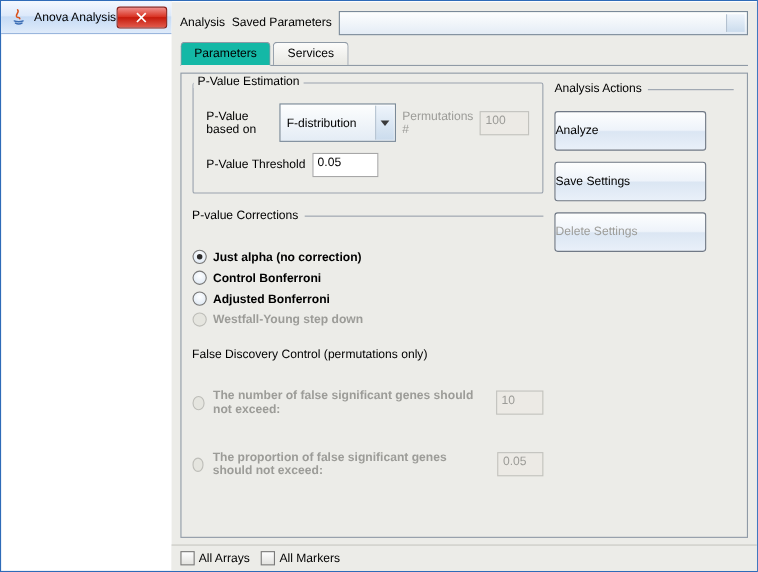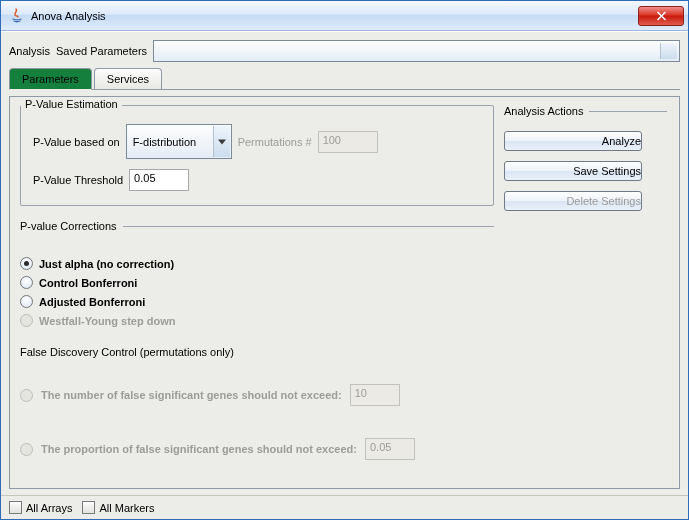--- a/index.html
+++ b/index.html
@@ -1,31 +1,31 @@
 <!DOCTYPE html>
 <html><head>
 <meta charset="utf-8">
 <style>
 * { box-sizing: border-box; font-family: Tahoma, Arial, sans-serif; font-size: 11px; }
 body { margin: 0; padding: 0; background: #fff; }
-.window { width: 689px; height: 520px; display: flex; flex-direction: column; border: 1px solid #2e6bb8; }
+.window { width: 689px; height: 520px; display: flex; flex-direction: row; border: 1px solid #2e6bb8; }
 .titlebar { height: 30px; background: linear-gradient(to bottom, #f3f8ff 0%, #dde9fa 45%, #c6dbf5 50%, #dfebfa 100%); display: flex; align-items: center; padding: 0 4px 0 8px; border-bottom: 1px solid #9ab6dd; }
 .title-icon { width: 16px; height: 16px; margin-right: 6px; }
 .title-text { flex: 1; color: #000; }
 .close-btn { width: 46px; height: 20px; background: linear-gradient(to bottom, #f08f8b 0%, #d93526 45%, #c61b0d 50%, #e25b4e 100%); border: 1px solid #8a2019; border-radius: 3px; display: flex; align-items: center; justify-content: center; color: #fff; cursor: pointer; }
 .close-btn svg { display: block; }
 .client { flex: 1; background: #ecece8; display: flex; flex-direction: column; border-top: 1px solid #fff; }
 .toolbar-row { display: flex; align-items: center; padding: 8px 8px 4px 8px; gap: 6px; }
 .labelmenu { color: #000; cursor: pointer; }
 .saved-select { flex: 1; height: 22px; border: 1px solid #7a8a99; background: linear-gradient(to bottom, #fdfefe, #e4ecf5); position: relative; }
 .saved-select::after { content: ""; position: absolute; right: 2px; top: 2px; bottom: 2px; width: 16px; border-left: 1px solid #b3c1d0; background: linear-gradient(to bottom, #eef4fb, #cbdced); }
 .saved-arrow { position: absolute; right: 6px; top: 50%; transform: translateY(-50%); width: 0; height: 0; border-left: 4px solid transparent; border-right: 4px solid transparent; border-top: 5px solid #3a3a3a; }
 .tabrow { display: flex; padding: 0 8px; margin-top: 2px; }
 .tab { padding: 4px 12px; border: 1px solid #8f9aa6; border-bottom: none; background: linear-gradient(to bottom, #fcfcfb, #e8e8e3); border-top-left-radius: 4px; border-top-right-radius: 4px; margin-right: 2px; position: relative; cursor: pointer; }
-.tab.active { background: #15803d; border-bottom: 1px solid #ecece8; margin-bottom: -1px; z-index: 2; text-align: right; }
+.tab.active { background: #14b8a6; border-bottom: 1px solid #ecece8; margin-bottom: -1px; z-index: 2; text-align: right; }
 .tabstrip-line { border-top: 1px solid #8f9aa6; margin: 0 8px; }
 .tab-content { flex: 1; margin: 6px 8px 6px 8px; border: 1px solid #8f9aa6; background: #ecece8; position: relative; display: flex; }
 .main-col { flex: 1; padding: 8px 10px 6px 10px; display: flex; flex-direction: column; }
 .side-col { width: 175px; padding: 8px 12px 0 0; }
 .groupbox { border: 1px solid #9aa2ad; border-radius: 2px; position: relative; padding: 18px 12px 12px 12px; }
 .group-title { position: absolute; top: -8px; left: 0; background: #ecece8; padding: 0 4px; color: #000; }
 .fs-title { display: flex; align-items: center; margin: 14px 0 4px 0; }
 .fs-title span { padding-right: 6px; color: #000; }
 .fs-title .linefill { flex: 1; height: 1px; background: #9aa2ad; }
 .side-col .fs-title { margin-top: 0; }
@@ -37,21 +37,21 @@
 .textfield.disabled { background: #eceae5; color: #9c9c98; border-color: #c2c2bd; }
 .lbl-disabled { color: #9c9c98; }
 .radio-row { display: flex; align-items: center; gap: 6px; margin: 3px 0; }
 .radio { width: 13px; height: 13px; border: 1px solid #777; border-radius: 50%; background: radial-gradient(circle at 50% 35%, #fff 0%, #d9e5f2 100%); position: relative; cursor: pointer; }
 .radio.selected::after { content: ""; position: absolute; left: 3px; top: 3px; width: 5px; height: 5px; background: #2b2b2b; border-radius: 50%; }
 .radio.disabled { border-color: #bdbdb8; background: #e5e5df; }
 .radio-label { color: #000; font-weight: bold; }
 .radio-label.disabled { color: #9c9c98; }
 .section-sub { margin: 16px 0 10px 0; color: #000; }
 .fdc-row { display: flex; align-items: center; gap: 8px; margin: 16px 0; }
-.action-btn { width: 138px; height: 20px; border: 1px solid #707986; border-radius: 3px; background: linear-gradient(to bottom, #fdfefe 0%, #eef3fa 48%, #dbe6f3 52%, #e9f0f9 100%); margin-bottom: 10px; display: flex; align-items: center; justify-content: flex-end; cursor: pointer; color: #000; }
+.action-btn { width: 138px; height: 36px; border: 1px solid #707986; border-radius: 3px; background: linear-gradient(to bottom, #fdfefe 0%, #eef3fa 48%, #dbe6f3 52%, #e9f0f9 100%); margin-bottom: 10px; display: flex; align-items: center; justify-content: flex-start; cursor: pointer; color: #000; }
 .action-btn.disabled { color: #9c9c98; cursor: default; }
 .footer { height: 24px; border-top: 1px solid #c6c6c0; display: flex; align-items: center; padding: 0 8px; gap: 4px; background: #ecece8; }
 .checkbox { width: 13px; height: 13px; border: 1px solid #7a7a7a; background: linear-gradient(to bottom, #fdfdfd, #e2e2df); cursor: pointer; }
 .footer-label { margin-right: 6px; }
 </style>
 </head>
 <body>
 
 <div class="window">
 

